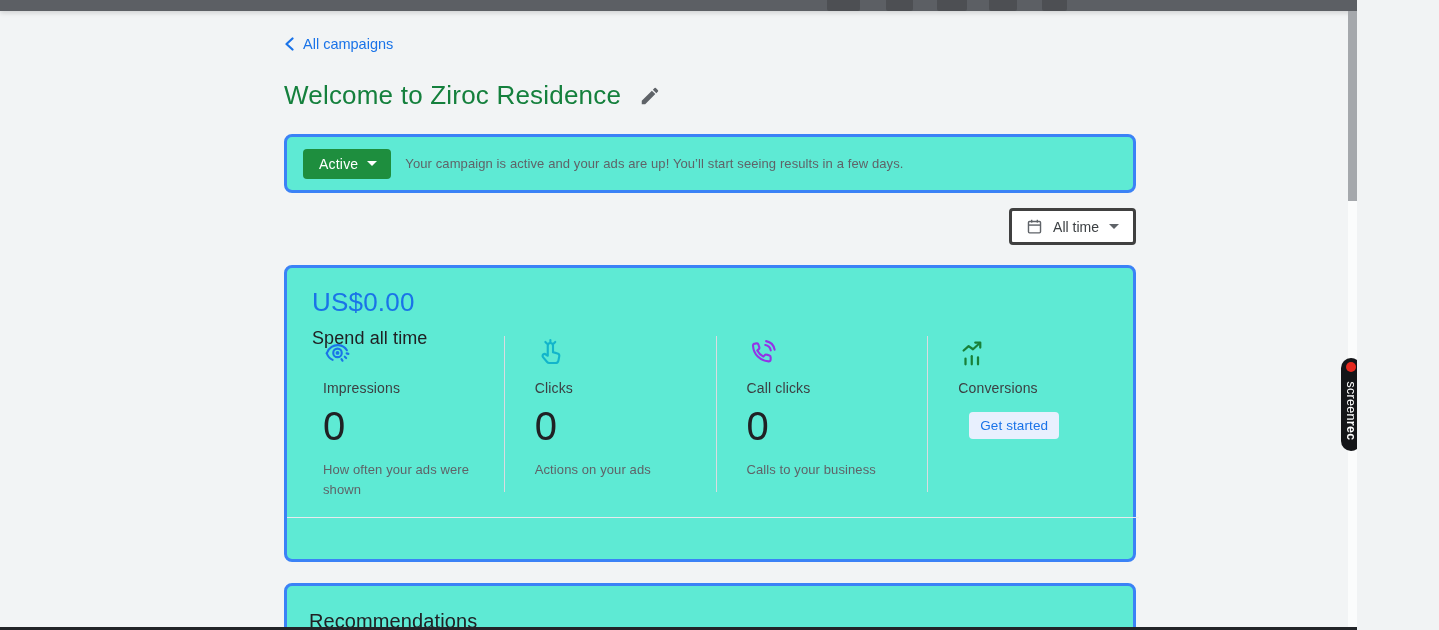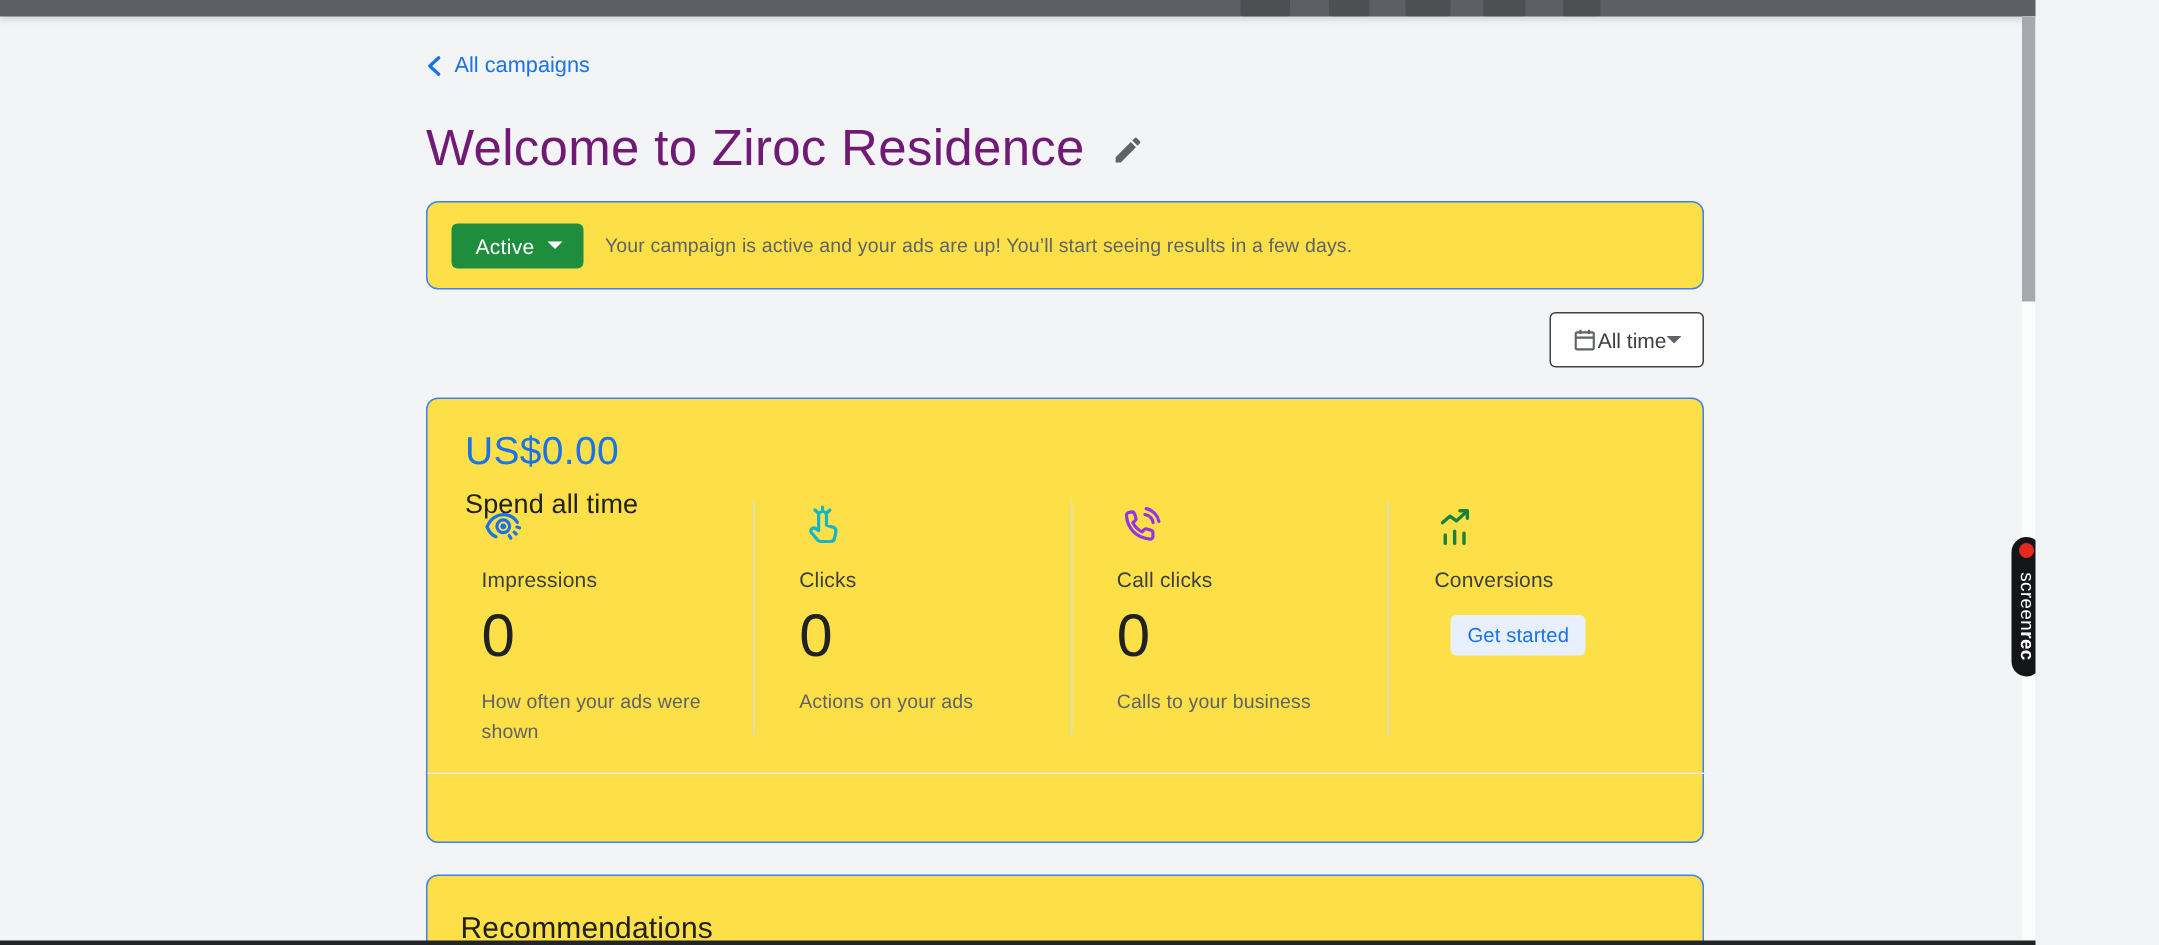--- a/index.html
+++ b/index.html
@@ -19,32 +19,32 @@
   .scroll-track { position:absolute; right:0; top:11px; width:9px; height:616px; background:#fbfcfc; z-index:45; }
   .scroll-thumb { position:absolute; right:0; top:0; width:9px; height:190px; background:#a5a8ac; }
 
   
   .content { position:absolute; left:284px; top:11px; width:852px; }
 
   .breadcrumb { position:absolute; top:25px; left:0; display:flex; align-items:center; gap:8px; color:#1a73e8; font-size:14.5px; font-weight:500; cursor:pointer; text-decoration:none; }
   .breadcrumb svg { display:block; }
 
   .page-title-row { position:absolute; top:69px; left:0; display:flex; align-items:center; gap:16px; }
-  .page-title { font-size:34px; font-weight:400; color:#701a75; letter-spacing:.2px; }
+  .page-title { font-size:26px; font-weight:400; color:#15803d; letter-spacing:.2px; }
   .edit-btn { width:26px; height:26px; display:flex; align-items:center; justify-content:center; cursor:pointer; }
 
-  .card { background:#fde047; border:1px solid #3b82f6; border-radius:8px; }
+  .card { background:#5eead4; border:3px solid #3b82f6; border-radius:8px; }
 
   .status-card { position:absolute; top:123px; left:0; width:852px; height:59px; display:flex; align-items:center; padding:0 16px; }
   .status-btn { margin-left:0; display:flex; align-items:center; gap:9px; background:#1e8e3e; color:#fff; border:none; border-radius:4px; height:30px; padding:0 14px 0 16px; font-size:14px; font-weight:500; font-family:"Liberation Sans",sans-serif; cursor:pointer; letter-spacing:.2px; }
   .caret-down-white { width:0; height:0; border-left:5px solid transparent; border-right:5px solid transparent; border-top:5px solid #ffffff; }
   .status-msg { margin-left:14px; font-size:13px; color:#5f6368; letter-spacing:.1px; }
 
   .date-row { position:absolute; top:197px; left:0; width:852px; display:flex; justify-content:flex-end; }
-  .date-btn { display:flex; align-items:center; background:#fff; border:1px solid #404040; border-radius:4px; height:37px; padding:4px 14px; font-size:14px; color:#3c4043; font-family:"Liberation Sans",sans-serif; cursor:pointer; }
+  .date-btn { display:flex; align-items:center; gap:10px; background:#fff; border:3px solid #404040; border-radius:4px; height:37px; padding:4px 14px; font-size:14px; color:#3c4043; font-family:"Liberation Sans",sans-serif; cursor:pointer; }
   .caret-down-gray { width:0; height:0; border-left:5px solid transparent; border-right:5px solid transparent; border-top:5px solid #5f6368; }
 
   
   .perf-card { position:absolute; top:254px; left:0; width:852px; height:297px; }
   .spend-row { position:absolute; top:19px; left:25px; display:flex; align-items:baseline; gap:10px;flex-direction:column; }
   .spend-value { font-size:26px; color:#1a73e8; letter-spacing:.2px; }
   .spend-label { font-size:18px; color:#202124; font-weight:400; letter-spacing:.1px; }
 
   .metrics-row { position:absolute; top:68px; left:0; width:852px; height:156px; display:flex; }
   .metric-col { flex:1 1 0; padding:2px 16px 0 30px; border-left:1px solid #dadce0; }

